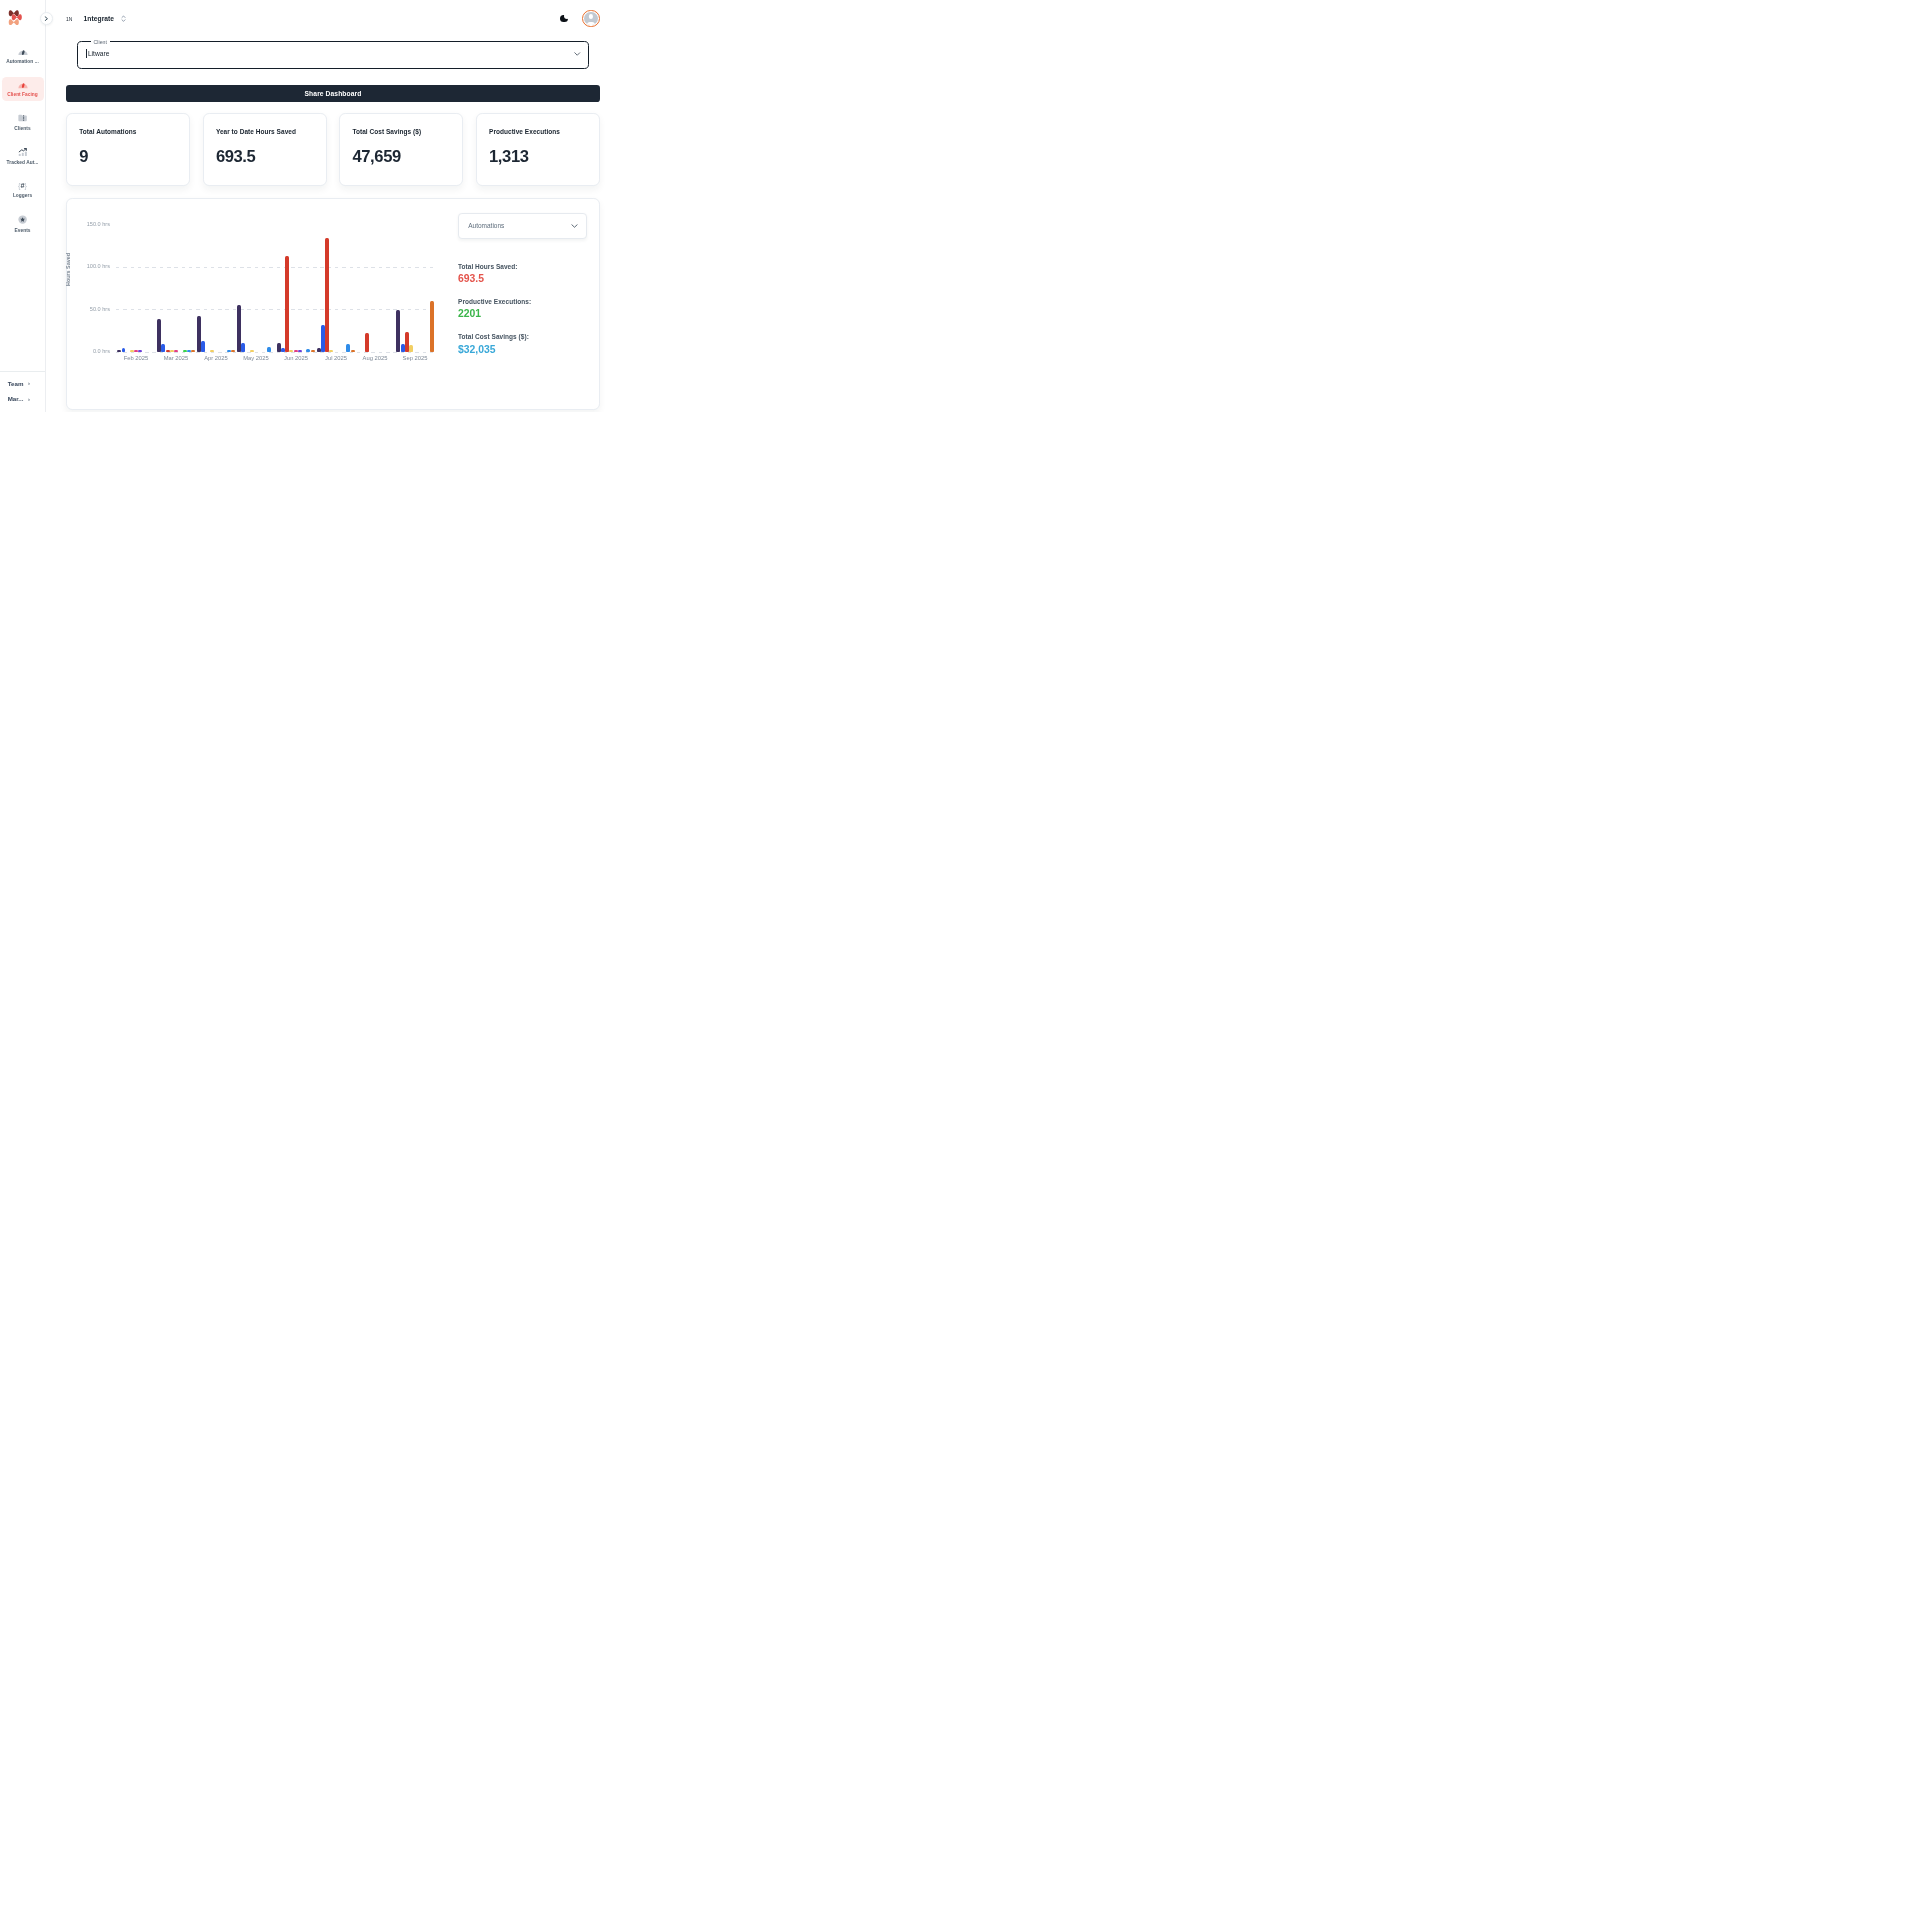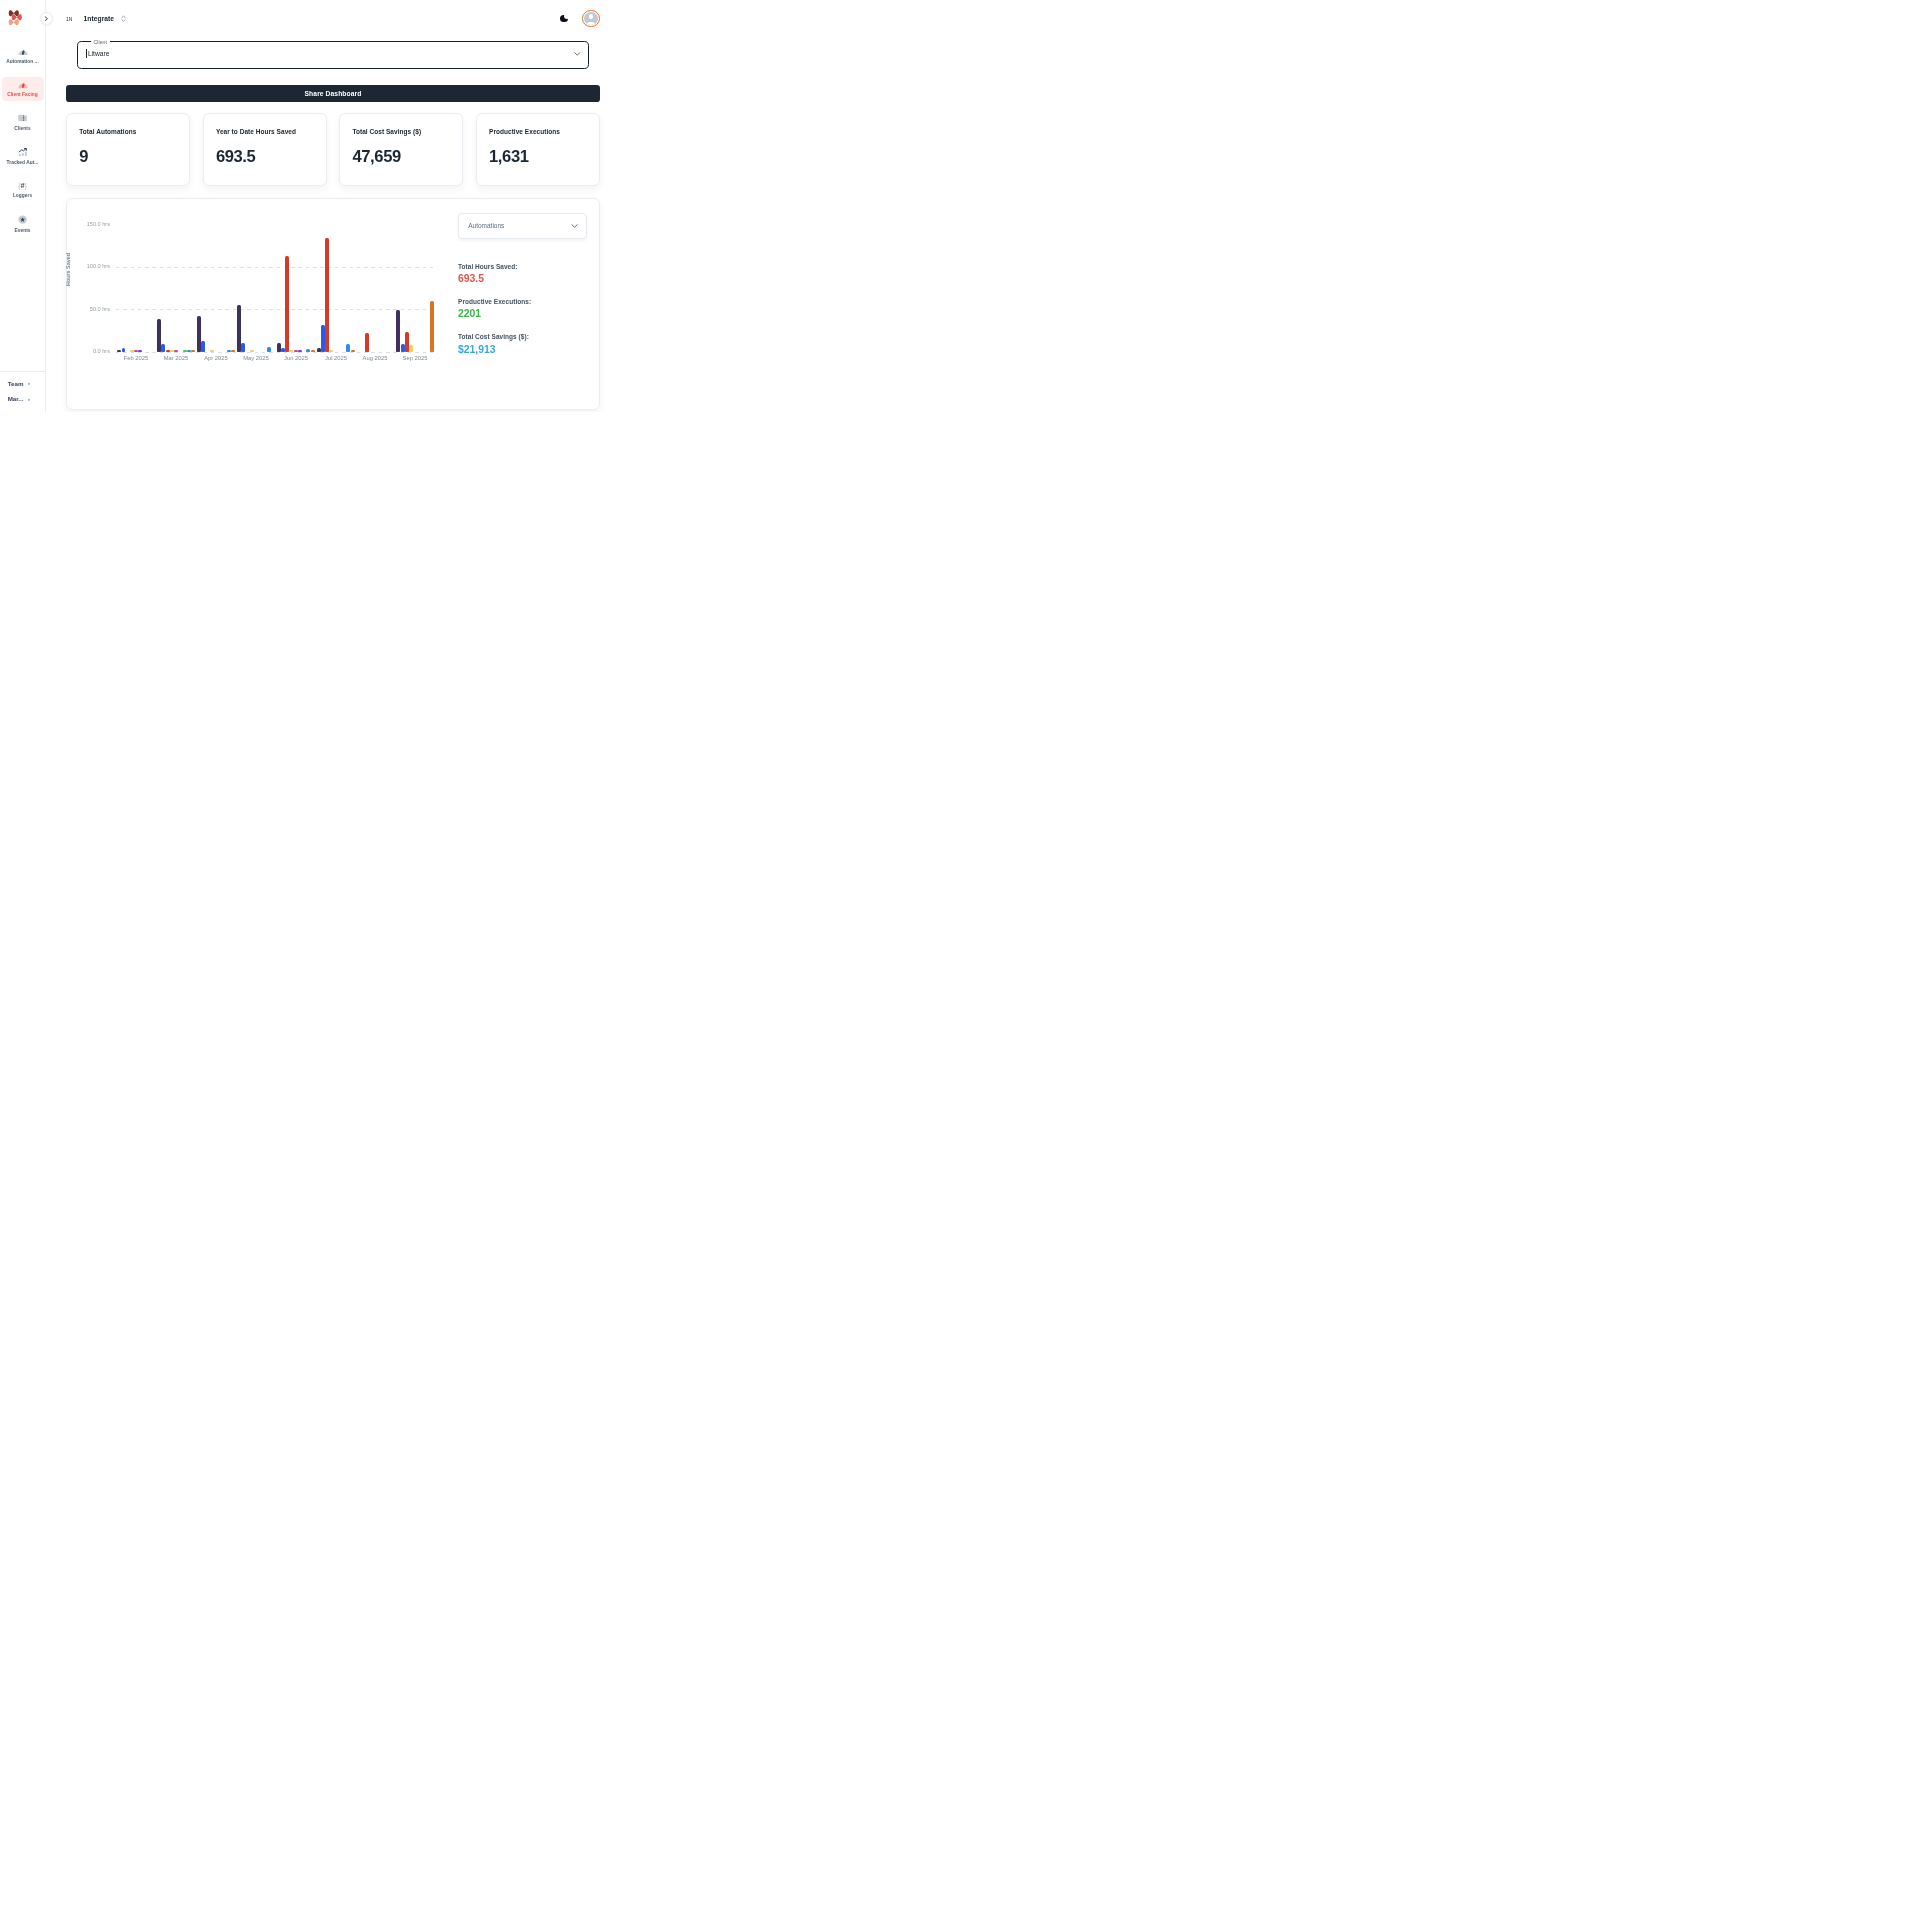--- a/index.html
+++ b/index.html
@@ -226,21 +226,21 @@
       <div class="card">
         <div class="title">Year to Date Hours Saved</div>
         <div class="value">693.5</div>
       </div>
       <div class="card">
         <div class="title">Total Cost Savings ($)</div>
         <div class="value">47,659</div>
       </div>
       <div class="card">
         <div class="title">Productive Executions</div>
-        <div class="value">1,631</div>
+        <div class="value">1,313</div>
       </div>
     </div>
 
     <div class="chart-card">
       <div class="y-axis-title">Hours Saved</div>
       <div id="gridlines">
           <div class="gridline" style="top: 153px;"></div>
           <div class="gridline" style="top: 110px;"></div>
           <div class="gridline" style="top: 68px;"></div>
           <div class="gridline" style="top: 25.4px;"></div>
@@ -319,20 +319,20 @@
         <div class="stat-block">
           <div class="sl">Total Hours Saved:</div>
           <div class="sv" style="color: rgb(228, 84, 76);">693.5</div>
         </div>
         <div class="stat-block">
           <div class="sl">Productive Executions:</div>
           <div class="sv" style="color: rgb(59, 181, 74);">2201</div>
         </div>
         <div class="stat-block">
           <div class="sl">Total Cost Savings ($):</div>
-          <div class="sv" style="color: rgb(57, 168, 216);">$21,913</div>
+          <div class="sv" style="color: rgb(57, 168, 216);">$32,035</div>
         </div>
       </div>
     </div>
 
   </main>
 </div>
 
 
 </body></html>

